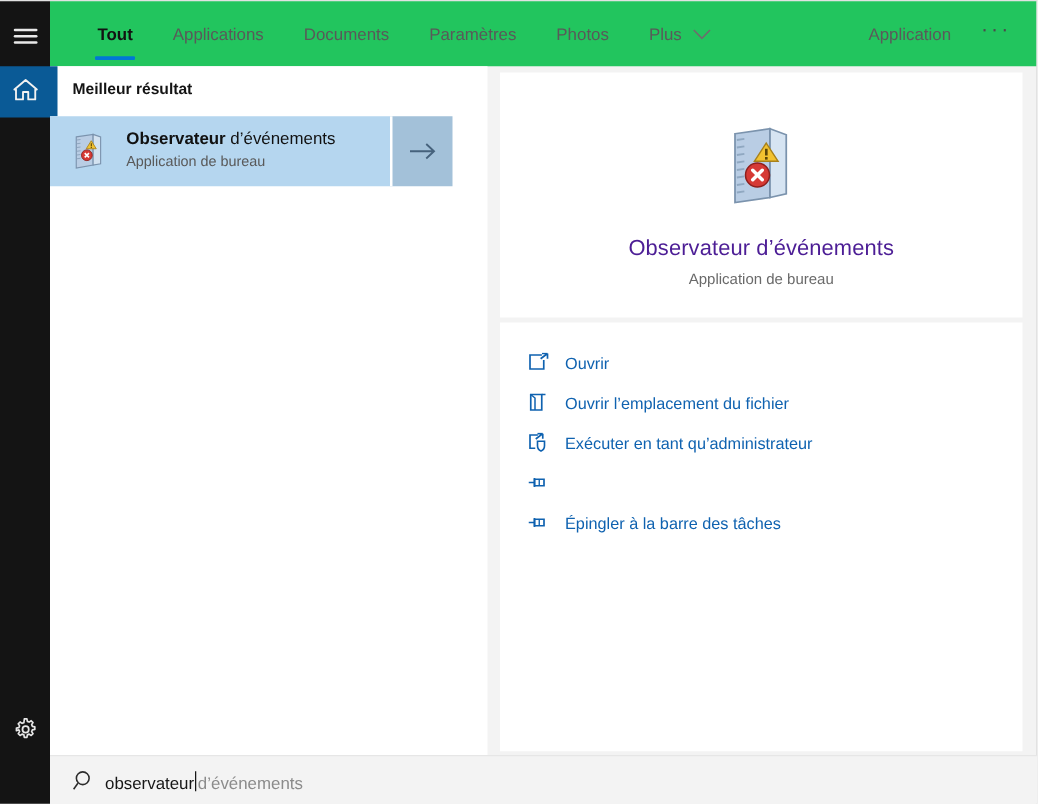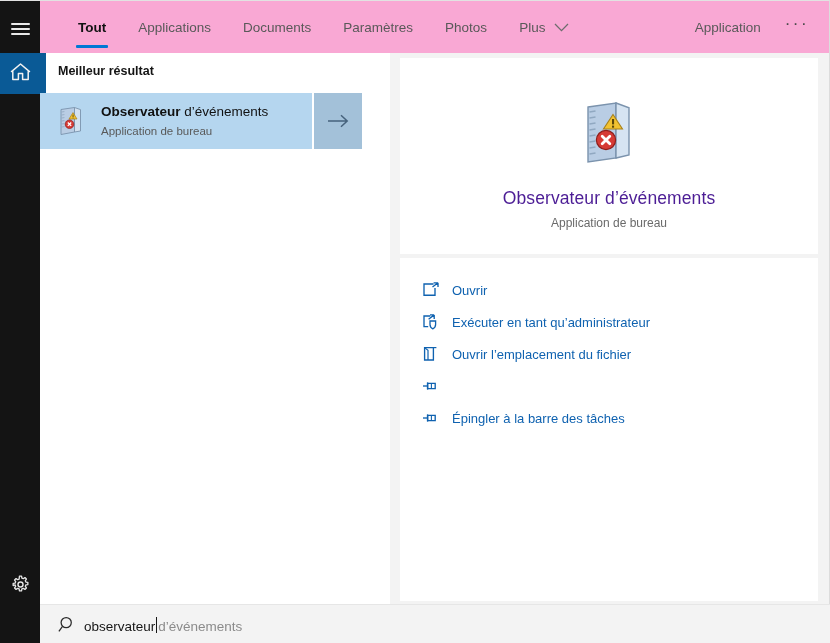--- a/index.html
+++ b/index.html
@@ -31,21 +31,21 @@
   }
   .rail-hamburger { top: 8px; }
   .rail-home { top: 52px; height: 41px; background: #0a5a96; }
   .rail-gear { bottom: 38px; }
   .hb-lines { width: 19px; }
   .hb-lines i { display: block; height: 1.6px; background: #e9e9e9; margin: 3.4px 0; border-radius: 1px; }
 
   
   .tabbar {
     position: absolute; left: 40px; top: 0; right: 0; height: 52px;
-    background: #f9a8d4;
+    background: #22c55e;
   }
   .tabs {
     position: absolute; left: 22px; top: 0; height: 52px;
     display: flex; align-items: center; gap: 0;
   }
   .tab {
     position: relative;
     height: 52px; display: flex; align-items: center;
     padding: 0 16px;
     font-size: 13.5px; color: #595959; cursor: default; white-space: nowrap;
@@ -308,37 +308,37 @@
           <path d="M11.5 2 H2 V13.2 H13 V6" fill="none" stroke="#0f62b0" stroke-width="1.35"></path>
           <path d="M10.5 5 L16 0.8 M16 0.8 L11.6 0.8 M16 0.8 L16 5" fill="none" stroke="#0f62b0" stroke-width="1.35"></path>
         </svg>
       </span>
       <span class="action-label">Ouvrir</span>
     </div>
 
     <div class="action">
       <span class="action-icon">
         <svg width="18" height="16" viewBox="0 0 18 16">
+          <path d="M2.6 1.6 H11.4 V14 H2.6 Z" fill="none" stroke="#0f62b0" stroke-width="1.35"></path>
+          <path d="M2.6 1.6 L6 4.4 L6 14" fill="none" stroke="#0f62b0" stroke-width="1.2"></path>
+          <path d="M11.4 1.6 L14.4 1.6" fill="none" stroke="#0f62b0" stroke-width="1.2"></path>
+        </svg>
+      </span>
+      <span class="action-label">Ouvrir l’emplacement du fichier</span>
+    </div>
+
+    <div class="action">
+      <span class="action-icon">
+        <svg width="18" height="16" viewBox="0 0 18 16">
           <path d="M8.3 2 H2 V12.6 H6.2" fill="none" stroke="#0f62b0" stroke-width="1.35"></path>
           <path d="M6.6 5.2 L12.2 0.9 M12.2 0.9 L8 0.9 M12.2 0.9 L12.2 5" fill="none" stroke="#0f62b0" stroke-width="1.35"></path>
           <path d="M8 7 L13.6 7 L13.6 10.6 Q13.6 13.6 10.8 14.8 Q8 13.6 8 10.6 Z" fill="none" stroke="#0f62b0" stroke-width="1.3"></path>
         </svg>
       </span>
       <span class="action-label">Exécuter en tant qu’administrateur</span>
-    </div>
-
-    <div class="action">
-      <span class="action-icon">
-        <svg width="18" height="16" viewBox="0 0 18 16">
-          <path d="M2.6 1.6 H11.4 V14 H2.6 Z" fill="none" stroke="#0f62b0" stroke-width="1.35"></path>
-          <path d="M2.6 1.6 L6 4.4 L6 14" fill="none" stroke="#0f62b0" stroke-width="1.2"></path>
-          <path d="M11.4 1.6 L14.4 1.6" fill="none" stroke="#0f62b0" stroke-width="1.2"></path>
-        </svg>
-      </span>
-      <span class="action-label">Ouvrir l’emplacement du fichier</span>
     </div>
 
     <div class="action">
       <span class="action-icon">
         <svg width="18" height="16" viewBox="0 0 18 16">
           <path d="M1 8 L5.6 8" fill="none" stroke="#0f62b0" stroke-width="1.35"></path>
           <path d="M5.6 4.4 L5.6 11.6" fill="none" stroke="#0f62b0" stroke-width="1.35"></path>
           <path d="M5.6 5.4 H13.2 V10.6 H5.6 Z" fill="none" stroke="#0f62b0" stroke-width="1.35"></path>
           <path d="M9.4 5.4 L9.4 10.6" fill="none" stroke="#0f62b0" stroke-width="1.1"></path>
         </svg>

